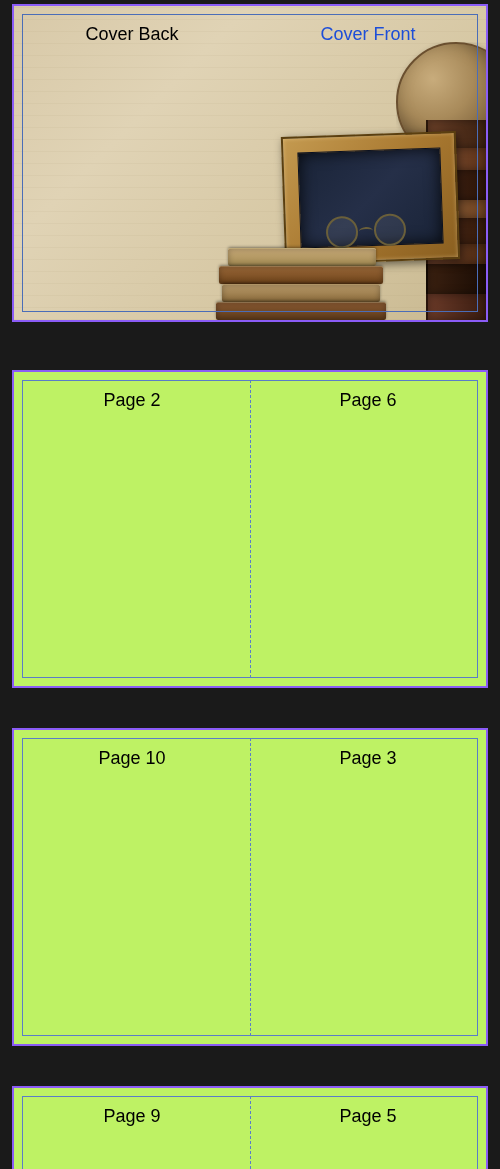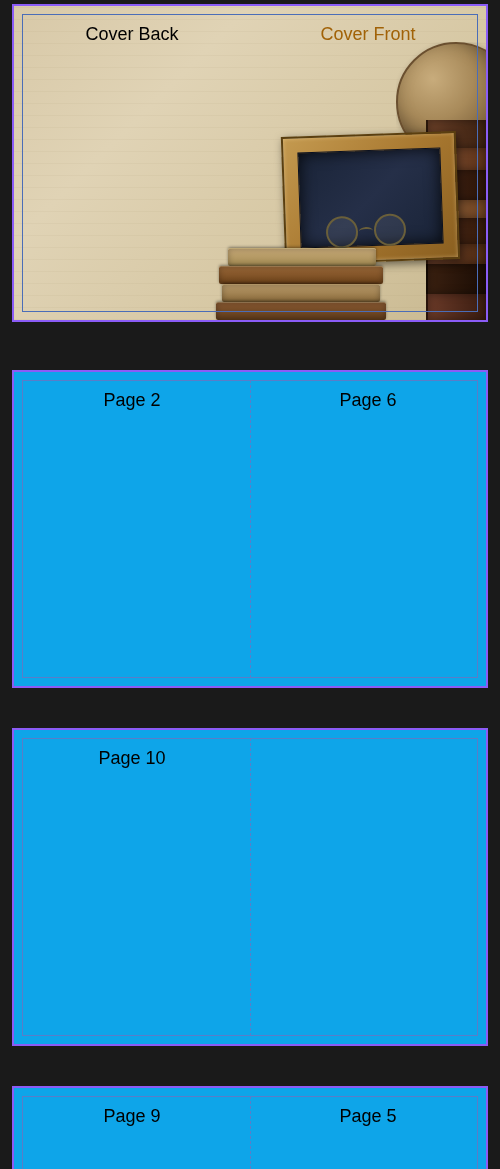--- a/index.html
+++ b/index.html
@@ -180,25 +180,25 @@
       text-align: center;
       font-size: 18px;
       font-weight: 400;
     }
 
     .label-dark {
       color: #000000;
     }
 
     .label-light {
-      color: #a16207;
+      color: #1d4ed8;
     }
 
     .spread-white {
-      background: #0ea5e9;
+      background: #bef264;
     }
   </style>
 </head>
 <body>
 
 <div class="spread spread-cover">
   <div class="cover-bg">
     <div class="paper-texture"></div>
     <div class="globe"></div>
     <div class="books-right">
@@ -240,20 +240,21 @@
     <div class="label-half label-dark">Page 2</div>
     <div class="label-half label-dark">Page 6</div>
   </div>
 </div>
 
 <div class="spread spread-white">
   <div class="inner-border"></div>
   <div class="fold-line"></div>
   <div class="labels">
     <div class="label-half label-dark">Page 10</div>
+    <div class="label-half label-dark">Page 3</div>
   </div>
 </div>
 
 <div class="spread spread-white">
   <div class="inner-border"></div>
   <div class="fold-line"></div>
   <div class="labels">
     <div class="label-half label-dark">Page 9</div>
     <div class="label-half label-dark">Page 5</div>
   </div>

